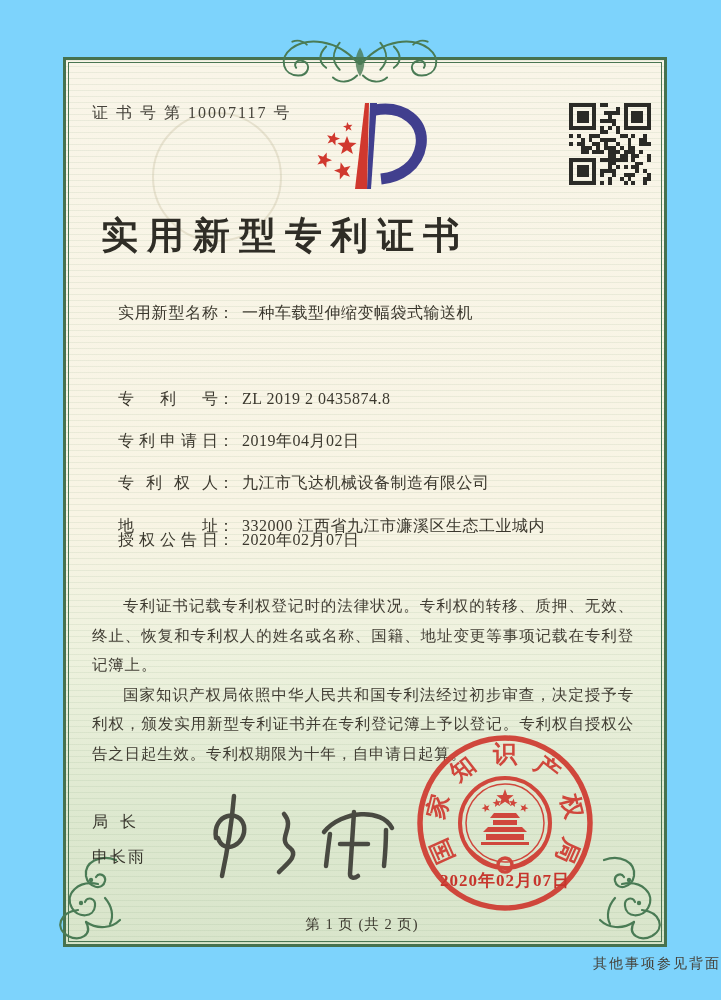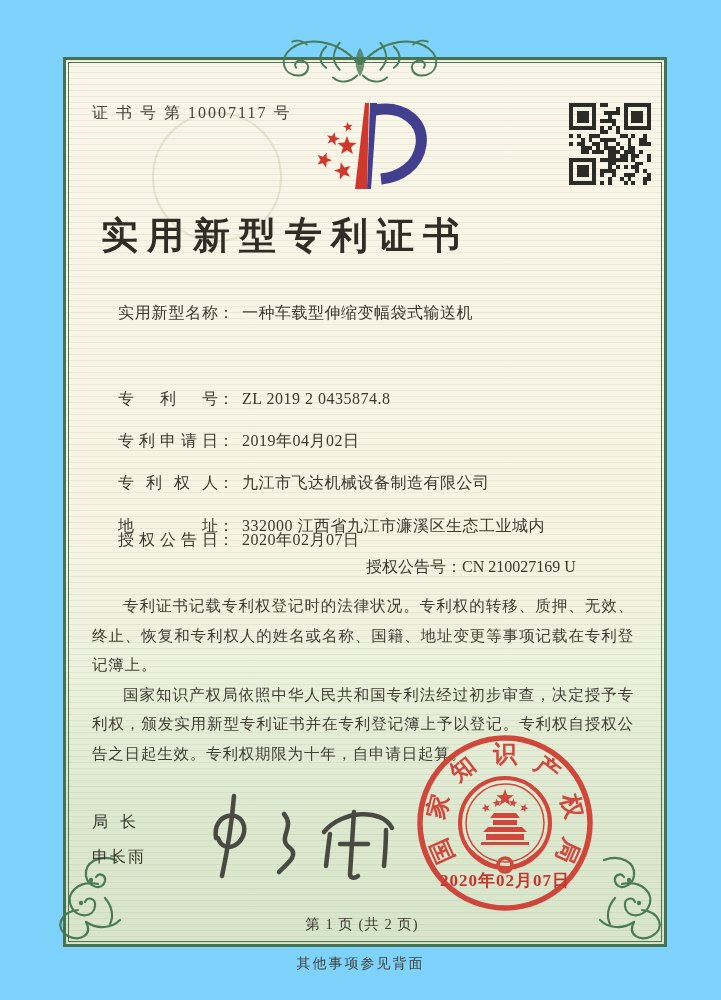--- a/index.html
+++ b/index.html
@@ -40,21 +40,21 @@
   .signer-title{position:absolute;left:92px;top:812px;font-size:16px;color:#37352c;letter-spacing:4px;}
   .signer-name{position:absolute;left:92px;top:847px;font-size:16px;color:#37352c;letter-spacing:2px;}
   .signature{position:absolute;left:196px;top:786px;width:210px;height:98px;}
 
   .seal{position:absolute;left:410px;top:728px;width:190px;height:190px;opacity:0.92;}
   .seal text{font-family:"Liberation Serif","DejaVu Serif",serif;}
   .seal-date{position:absolute;left:440px;top:869px;font-size:17px;font-weight:bold;color:#c6352c;
     letter-spacing:1px;white-space:nowrap;}
 
   .page-no{position:absolute;left:63px;width:598px;top:915px;text-align:center;font-size:14.5px;color:#3b382e;letter-spacing:1px;}
-  .back-note{position:absolute;left:0;width:721px;top:955px;text-align:center;font-size:14px;color:#45423a;letter-spacing:2px;}
+  .back-note{position:absolute;left:0;width:721px;top:955px;text-align:right;font-size:14px;color:#45423a;letter-spacing:2px;}
 </style>
 </head>
 <body>
 
 <div id="page">
 
   <div class="frame">
     <div class="frame-inner"></div>
   </div>
 
@@ -345,23 +345,20 @@
   </div>
   <div class="row" style="top:473px">
     <span class="lbl">专利权人</span><span class="colon">：</span><span class="val">九江市飞达机械设备制造有限公司</span>
   </div>
   <div class="row" style="top:516px">
     <span class="lbl">地址</span><span class="colon">：</span><span class="val">332000 江西省九江市濂溪区生态工业城内</span>
   </div>
   <div class="row" style="top:530px">
     <span class="lbl">授权公告日</span><span class="colon">：</span><span class="val">2020年02月07日</span>
   </div>
-  <div class="row2" style="top:557px">
-    <span>授权公告号</span><span class="colon">：</span><span class="val">CN 210027169 U</span>
-  </div>
 
   <div class="body-text">
     <p>专利证书记载专利权登记时的法律状况。专利权的转移、质押、无效、终止、恢复和专利权人的姓名或名称、国籍、地址变更等事项记载在专利登记簿上。</p>
     <p>国家知识产权局依照中华人民共和国专利法经过初步审查，决定授予专利权，颁发实用新型专利证书并在专利登记簿上予以登记。专利权自授权公告之日起生效。专利权期限为十年，自申请日起算。</p>
   </div>
 
   <div class="signer-title">局 长</div>
   <div class="signer-name">申长雨</div>
 
   <svg class="signature" viewBox="0 0 210 98">

